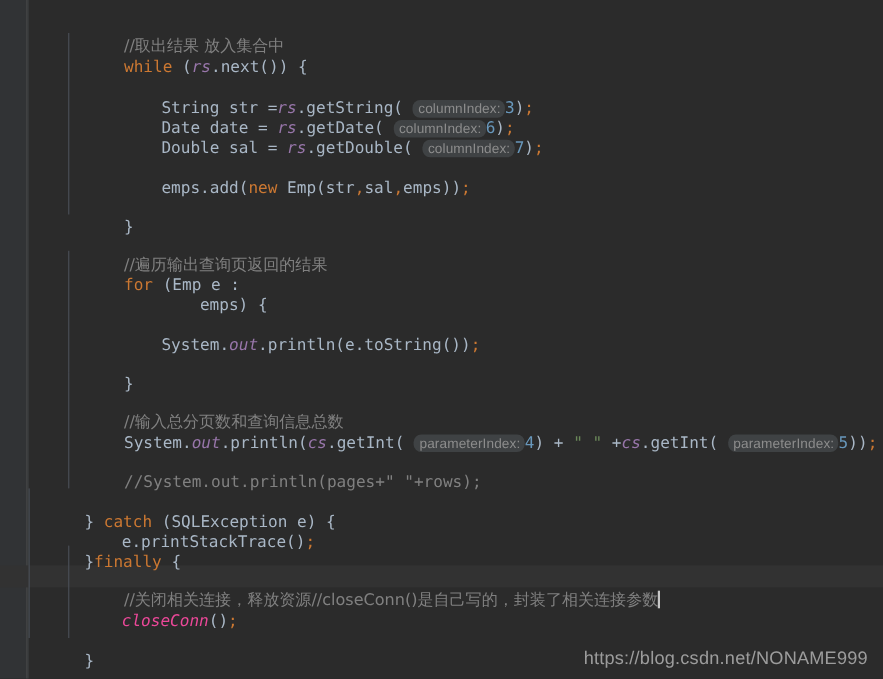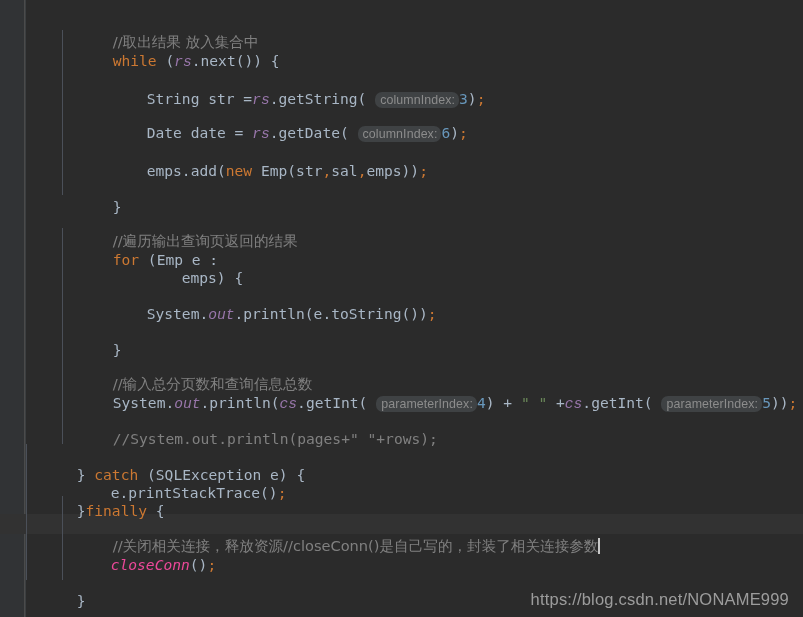--- a/index.html
+++ b/index.html
@@ -66,21 +66,21 @@
     white-space: pre;
     color: #a9b7c6;
     letter-spacing: 0px;
   }
 
   
   .kw      { color: #cc7832; }
   .num     { color: #6897bb; }
   .str     { color: #6a8759; }
   .cmt     { color: #808080; }
-  .fld     { color: #9876aa; font-style: italic; font-family: Liberation Mono, monospace; }
+  .fld     { color: #9876aa; font-style: italic; }
   .mth     { color: #ec4899; font-style: italic; }
   .txt     { color: #a9b7c6; }
   .punc    { color: #cc7832; }
   .cls     { color: #a9b7c6; }
 
   
   .hint {
     background: #3f4244;
     color: #8c8c8c;
     border-radius: 7px;
@@ -139,24 +139,27 @@
     </div>
 
     <div class="line" style="top:31px; left:60px;">
       <span class="kw">while</span><span class="txt"> (</span><span class="fld">rs</span><span class="txt">.next()) {</span>
     </div>
 
     <div class="line" style="top:69px; left:94px;">
       <span class="cls">String</span><span class="txt"> str =</span><span class="fld">rs</span><span class="txt">.getString(</span><span class="txt"> </span><span class="hint">columnIndex:</span><span class="num">3</span><span class="txt">)</span><span class="punc">;</span>
     </div>
 
-    <div class="line" style="top:103px; left:94px;">
+    <div class="line" style="top:87px; left:94px;">
       <span class="cls">Date</span><span class="txt"> date = </span><span class="fld">rs</span><span class="txt">.getDate(</span><span class="txt"> </span><span class="hint">columnIndex:</span><span class="num">6</span><span class="txt">)</span><span class="punc">;</span>
     </div>
 
+    <div class="line" style="top:105px; left:94px;">
+      <span class="cls">Double</span><span class="txt"> sal = </span><span class="fld">rs</span><span class="txt">.getDouble(</span><span class="txt"> </span><span class="hint">columnIndex:</span><span class="num">7</span><span class="txt">)</span><span class="punc">;</span>
+    </div>
 
     <div class="line" style="top:141px; left:94px;">
       <span class="txt">emps.add(</span><span class="kw">new</span><span class="txt"> </span><span class="cls">Emp</span><span class="txt">(str</span><span class="punc">,</span><span class="txt">sal</span><span class="punc">,</span><span class="txt">emps))</span><span class="punc">;</span>
     </div>
 
     <div class="line" style="top:177px; left:60px;">
       <span class="txt">}</span>
     </div>
 
     <div class="line" style="top:230px; left:60px;">

